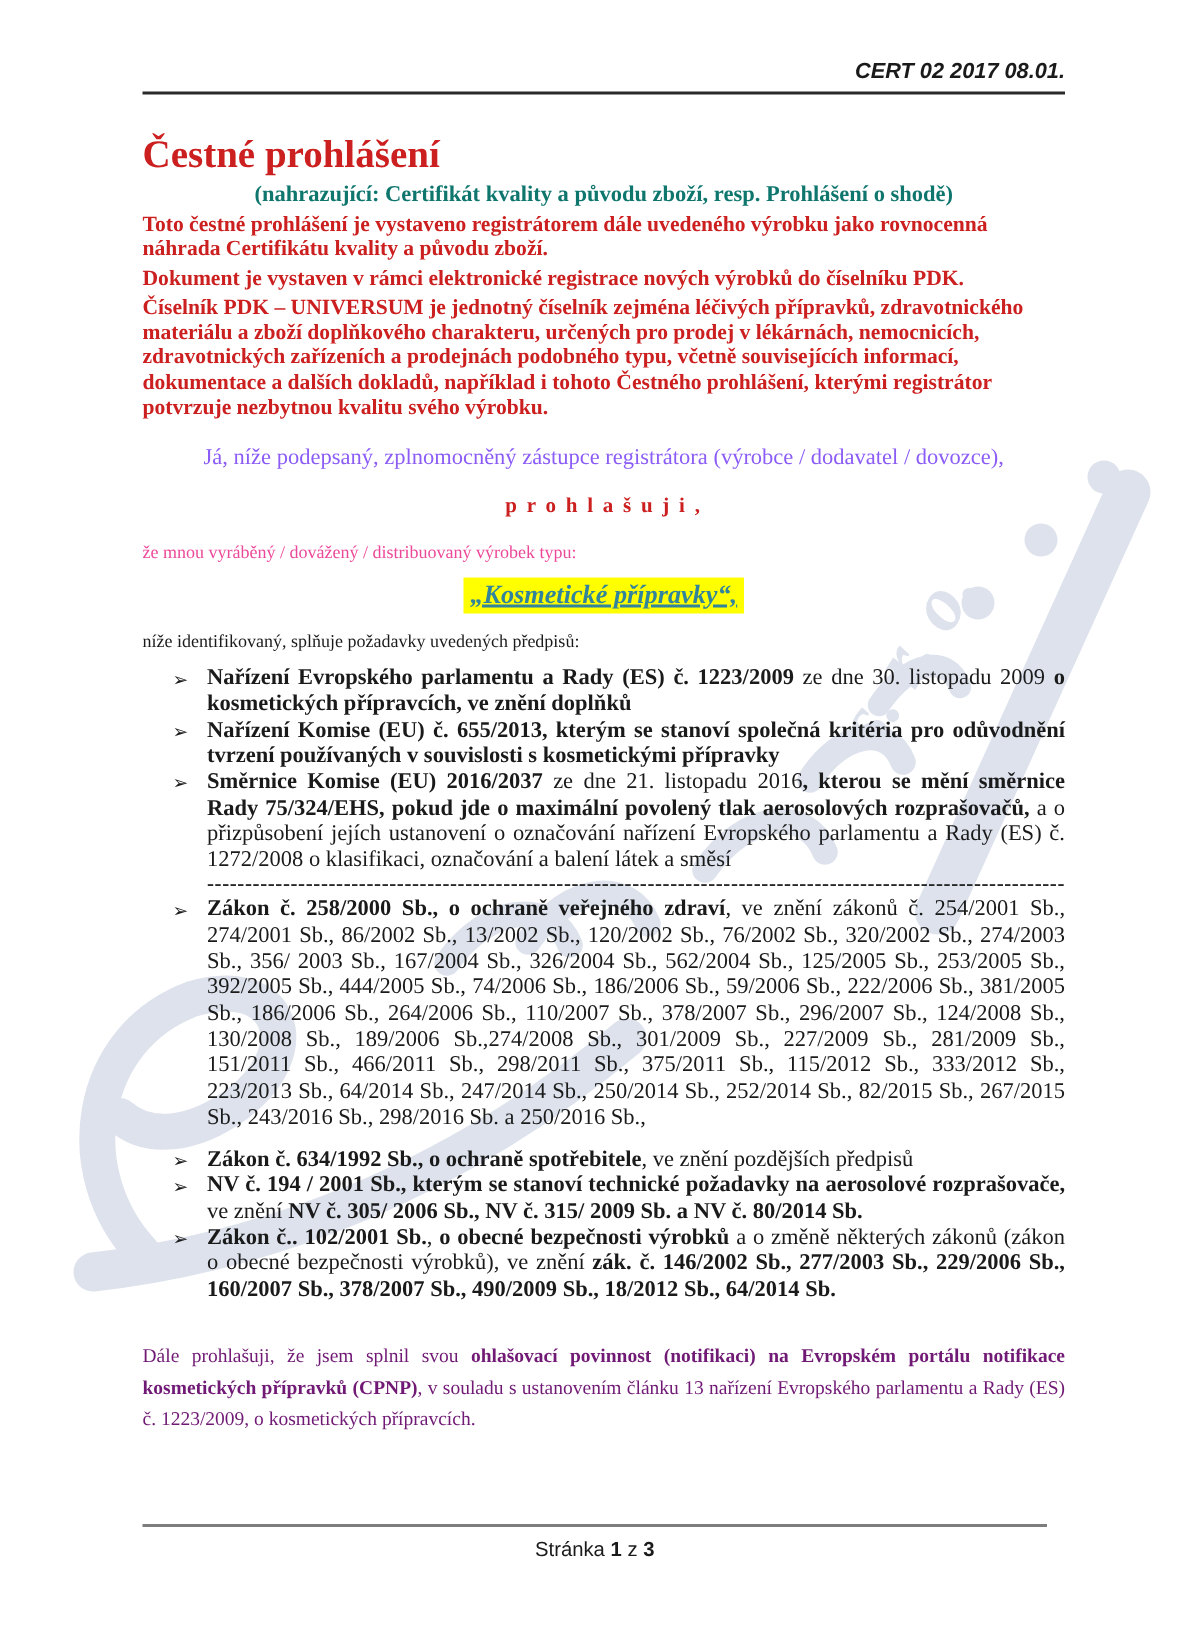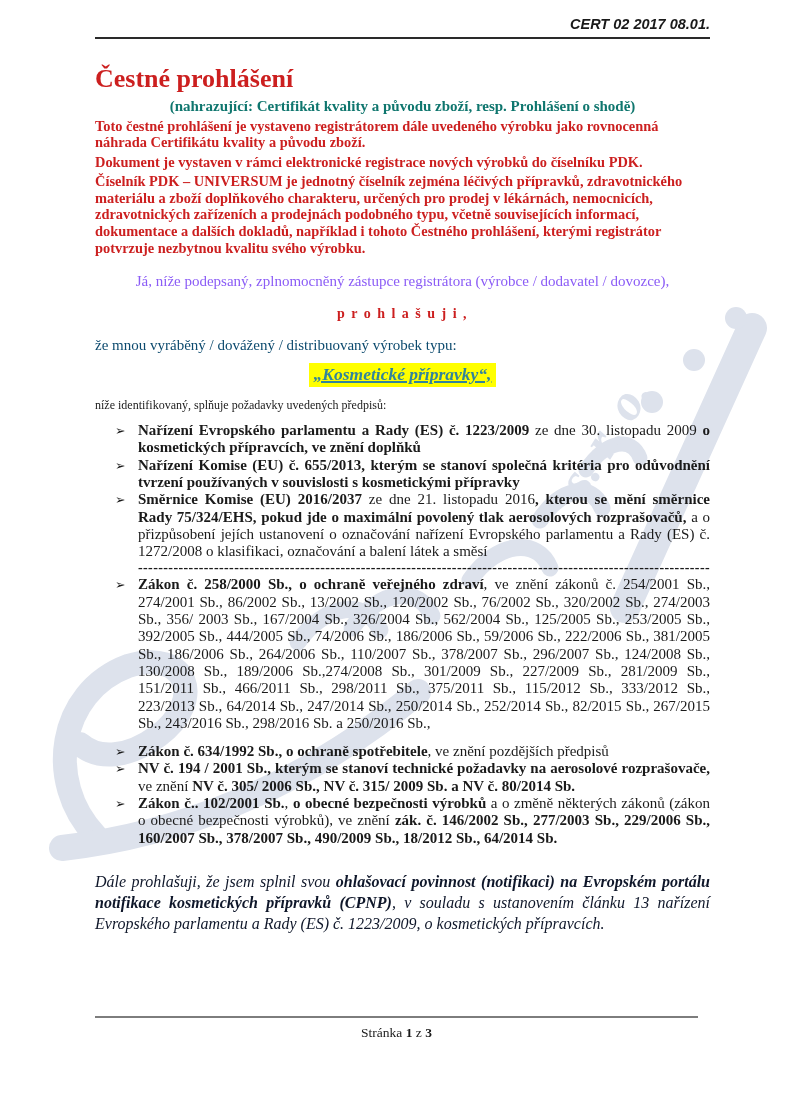--- a/index.html
+++ b/index.html
@@ -7,21 +7,21 @@
     position:relative;
     width:800px;height:1100px;
     background:#ffffff;
     font-family:"Liberation Serif","DejaVu Serif",serif;
     color:#1a1a1a;
     overflow:hidden;
   }
   
   .watermark{position:absolute;inset:0;z-index:0;pointer-events:none;}
   
-  .content{position:absolute;inset:0;z-index:1;padding:16px 90px 0 95px;box-sizing:border-box;}
+  .content{position:absolute;inset:0;z-index:1;padding:40px 90px 0 95px;box-sizing:border-box;}
   .doc-header{
     text-align:right;
     font-family:"Liberation Sans","DejaVu Sans",sans-serif;
     font-style:italic;font-weight:bold;
     font-size:14.5px;color:#1a1a1a;
     padding-bottom:5px;border-bottom:2px solid #2a2a2a;
   }
   .doc-title{
     margin-top:26px;text-align:left;
     font-size:26px;font-weight:bold;color:#cc1f1f;line-height:1.1;
@@ -41,21 +41,21 @@
   .decl-intro{
     margin-top:17px;text-align:center;
     font-size:15px;color:#8b5cf6;
   }
   .decl-verb{
     margin-top:16px;text-align:center;
     font-size:14px;font-weight:bold;letter-spacing:1.5px;color:#cc1f1f;
   }
   .decl-product-line{
     margin-top:15px;text-align:left;
-    font-size:15px;color:#0c4a6e;
+    font-size:12px;color:#ec4899;
   }
   .product-name-wrap{margin-top:9px;text-align:center;}
   .product-name{
     display:inline-block;
     background:#ffff00;
     color:#31849b;
     font-size:17.5px;font-weight:bold;
     text-decoration:underline;
     text-decoration-thickness:2px;
     padding:1px 5px 2px 5px;
@@ -84,28 +84,28 @@
   #laws-list li:first-child{margin-bottom:11px;}
   .bseg{font-weight:bold;}
   .dash-separator{
     margin:1px 0 1px 43px;
     font-size:14px;font-weight:bold;line-height:14px;
     white-space:nowrap;overflow:hidden;
     width:572px;letter-spacing:0.4px;
   }
   .closing-par{
     margin-top:24px;
-    font-size:16px;line-height:21px;
-    text-align:justify;color:#0f172a;font-style:italic;
+    font-size:13px;line-height:21px;
+    text-align:justify;color:#701a75;
   }
   .doc-footer{
     position:absolute;left:95px;right:102px;top:1016px;
     border-top:2px solid #7d7d7d;
     text-align:center;
-    font-family:Liberation Serif, serif;
+    font-family:Liberation Sans, sans-serif;
     font-size:13.5px;color:#1a1a1a;
     padding-top:7px;
   }
   .wm-text{
     font-family:"Liberation Serif","DejaVu Serif",serif;
     font-style:italic;font-weight:bold;
     fill:#dde2ec;
   }
 </style>
 </head>

